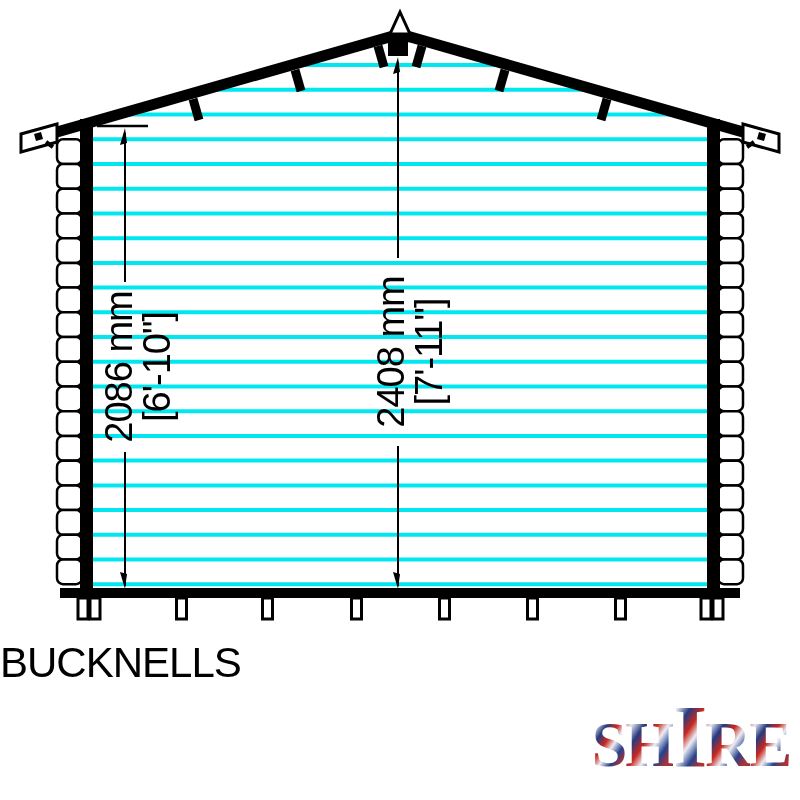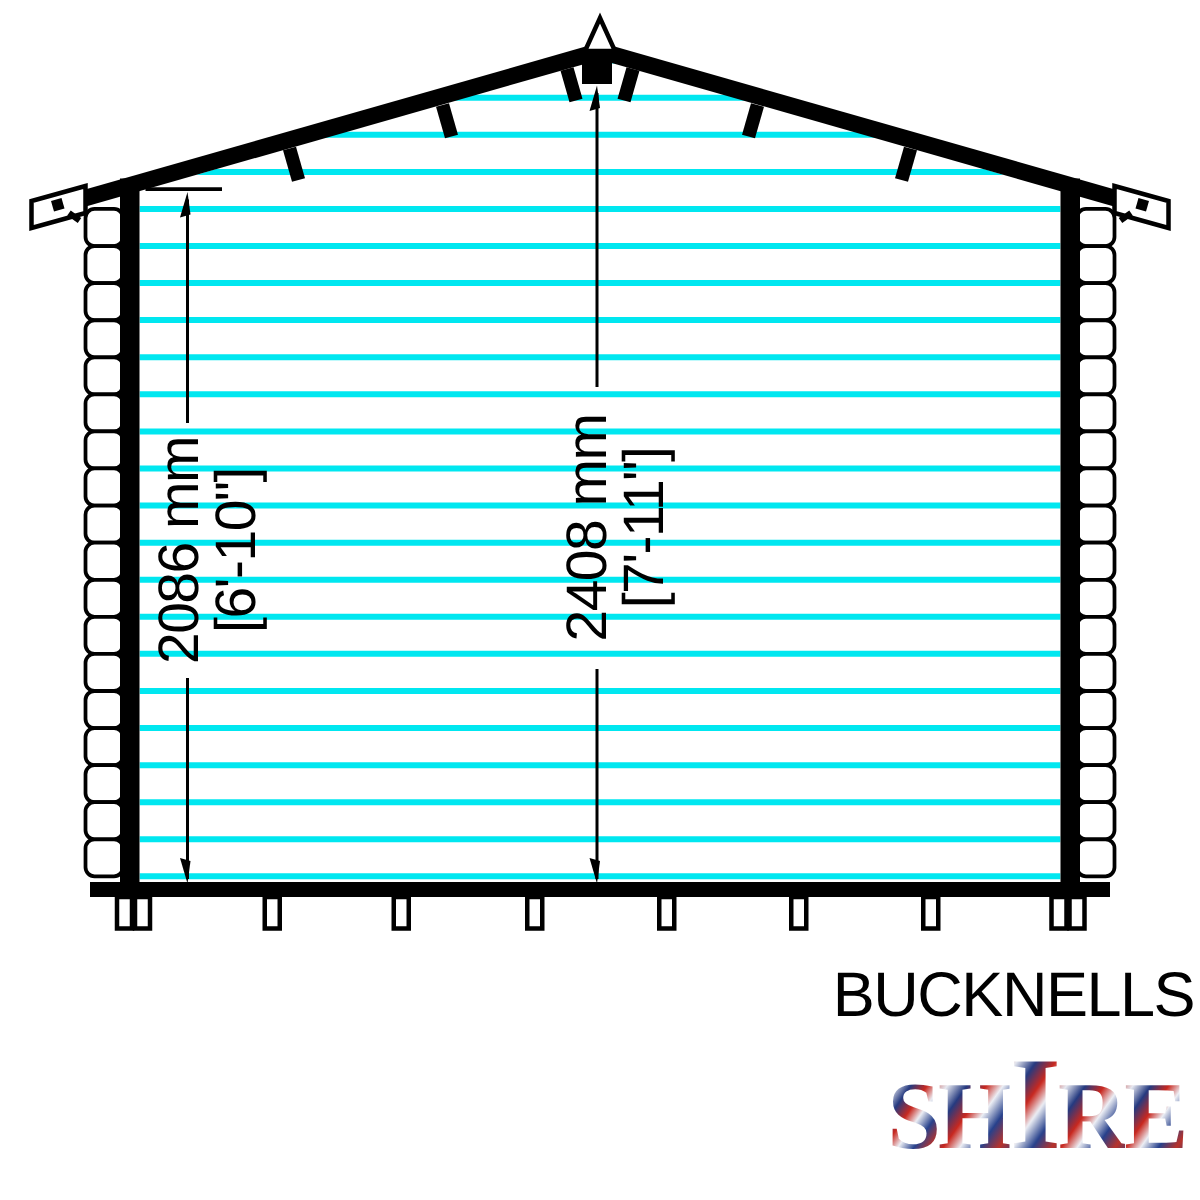--- a/index.html
+++ b/index.html
@@ -4,21 +4,21 @@
 <style>
   html,body{margin:0;padding:0;background:#fff;}
   .canvas{
     position:relative;width:800px;height:800px;background:#fff;overflow:hidden;
     font-family:"Liberation Sans",sans-serif;
   }
   .canvas svg{position:absolute;left:0;top:0;}
   
   .caption{
     position:absolute;left:0;top:641px;width:796px;
-    text-align:right;color:#000;
+    text-align:left;color:#000;
     font-size:42px;line-height:43.5px;font-weight:400;
     letter-spacing:-1px;
   }
   
   text.dim{
     font-family:"Liberation Sans",sans-serif;
     font-size:38px;fill:#000;letter-spacing:-1px;
   }
   
   .logo{position:absolute;left:584px;top:0;width:214px;height:800px;pointer-events:none;}

